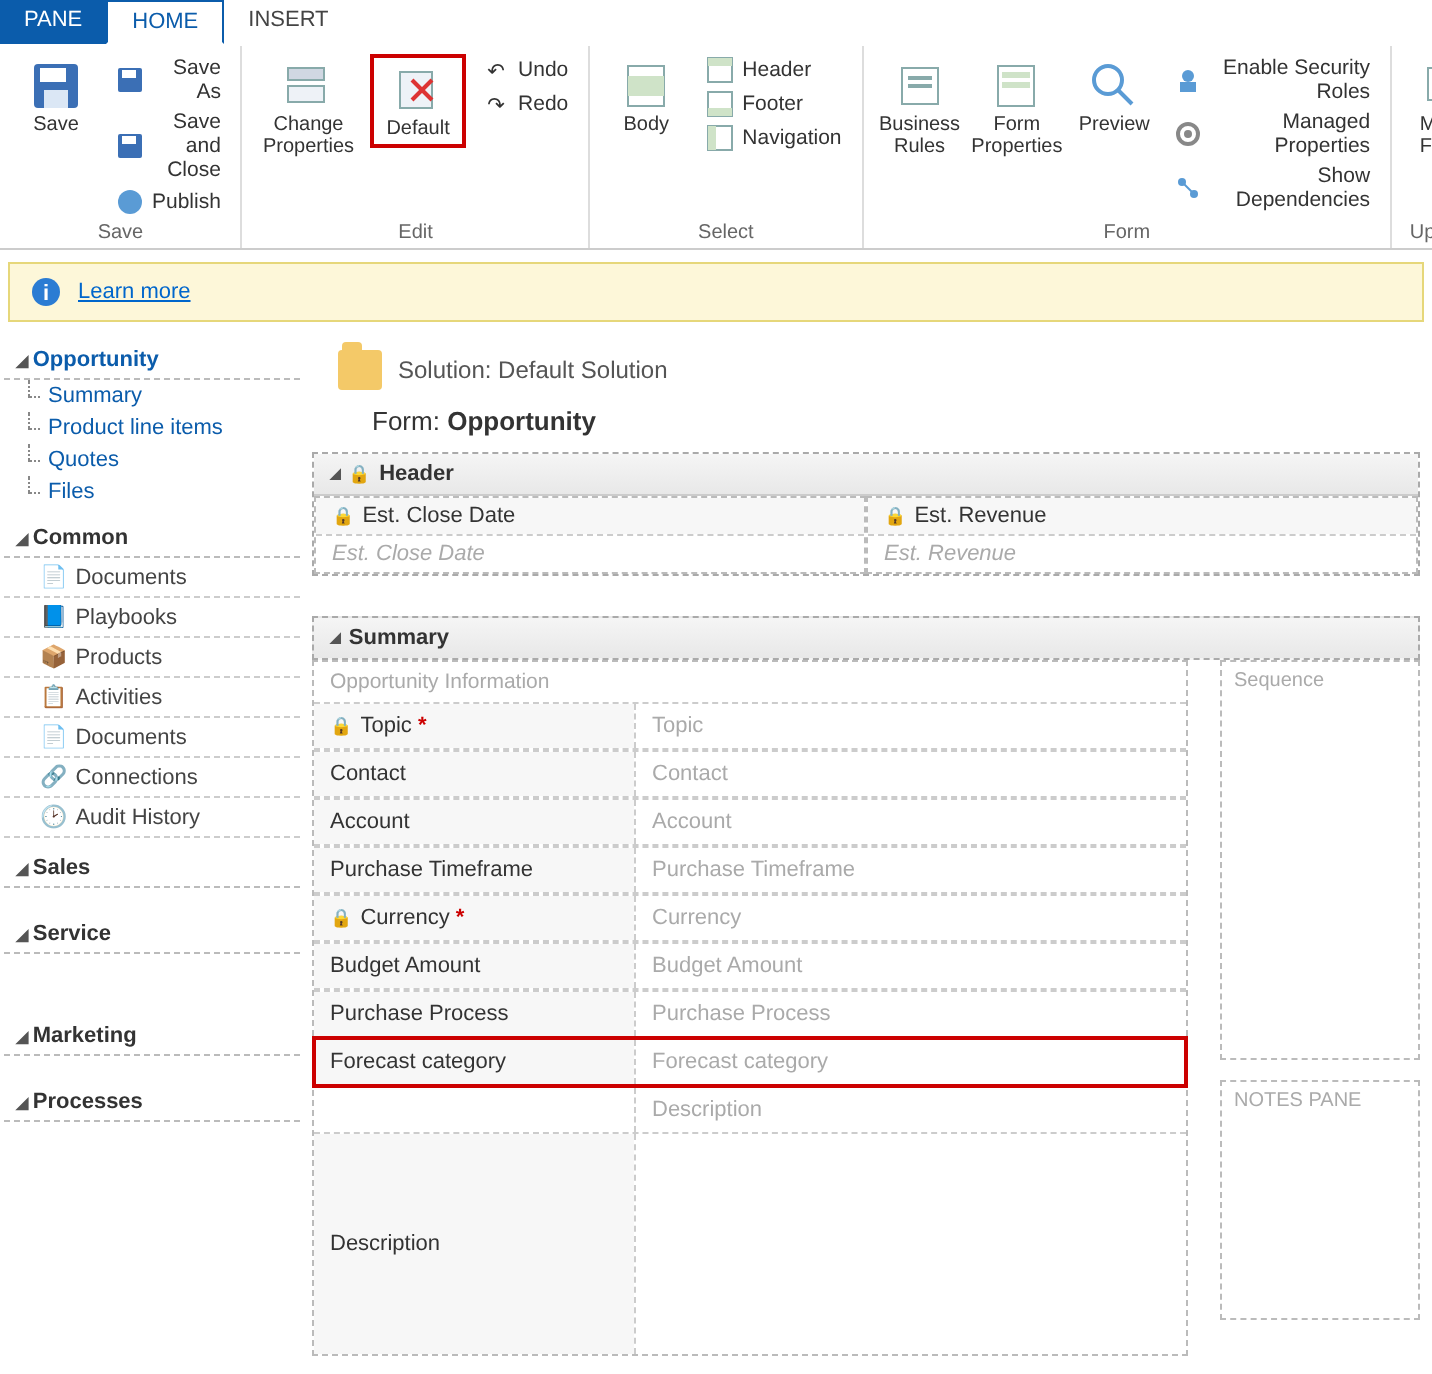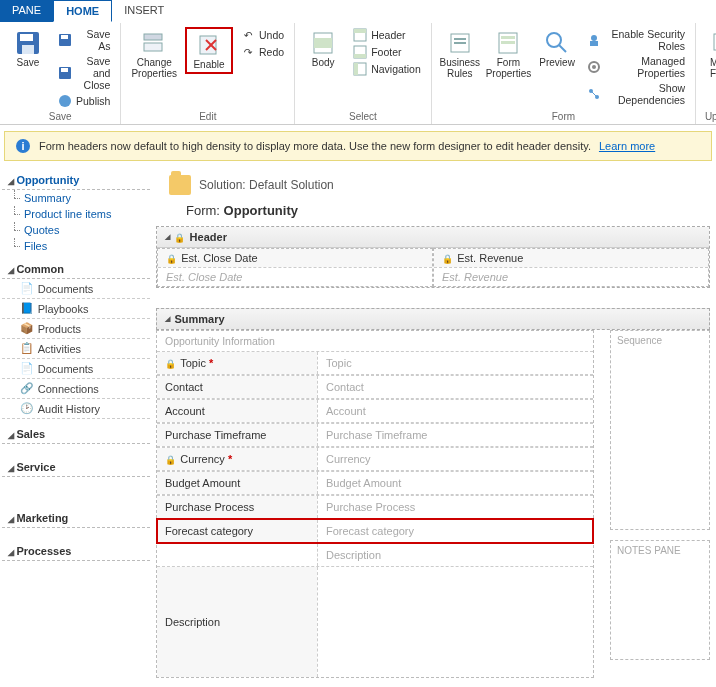--- a/index.html
+++ b/index.html
@@ -1,21 +1,21 @@
 <!DOCTYPE html>
 <html><head>
 <meta charset="utf-8">
 <style>
 * { margin:0; padding:0; box-sizing:border-box; font-family:"Segoe UI",Arial,sans-serif; }
 body { background:#fff; font-size:11px; color:#333; width:716px; }
 
 .tabs { display:flex; background:#fff; border-bottom:1px solid #fff; }
 .tab { padding:4px 12px; font-size:11px; cursor:pointer; }
 .tab.file { background:#0b5cab; color:#fff; }
-.tab.active { border:1px solid #0b5cab; border-bottom:1px solid #fff; color:#0b5cab; font-weight:700; }
+.tab.active { border:1px solid #0b5cab; border-bottom:1px solid #fff; color:#0b5cab; font-weight:400; }
 .tab.inactive { color:#444; }
 
 .ribbon { display:flex; background:#fff; border-bottom:1px solid #ccc; }
 .rgroup { border-right:1px solid #ddd; padding:4px 6px 2px; display:flex; flex-direction:column; align-items:center; }
 .rgroup-body { display:flex; align-items:flex-start; gap:4px; flex:1; }
 .rgroup-label { font-size:10px; color:#666; text-align:center; padding-top:2px; }
 .rbtn-big { display:flex; flex-direction:column; align-items:center; padding:2px 4px; cursor:pointer; font-size:10px; min-width:44px; }
 .rbtn-big .ic { width:28px; height:28px; display:flex; align-items:center; justify-content:center; }
 .rbtn-sm { display:flex; align-items:center; gap:4px; padding:1px 4px; cursor:pointer; font-size:10.5px; }
 .rbtn-sm .ic { width:14px; height:14px; display:flex; align-items:center; justify-content:center; }
@@ -135,21 +135,21 @@
       </div>
       <span class="highlight-red">
         <div class="rbtn-big">
           <span class="ic">
               <svg width="26" height="26">
                 <rect x="4" y="4" width="16" height="18" fill="#eef2f7" stroke="#8aa"></rect>
                 <path d="M10 18 L20 8" stroke="#d33" stroke-width="2"></path>
                 <path d="M10 8 L20 18" stroke="#d33" stroke-width="2"></path>
               </svg>
             </span>
-          <span>Enable</span>
+          <span>Default</span>
         </div>
       </span>
       <div class="col">
         <div class="rbtn-sm">
             <span class="ic">↶</span>
             <span>Undo</span>
           </div>
         <div class="rbtn-sm">
             <span class="ic">↷</span>
             <span>Redo</span>
@@ -287,21 +287,20 @@
   </div>
 </div>
 
 <div class="info-bar">
   <span>
       <svg width="16" height="16">
         <circle cx="8" cy="8" r="7" fill="#2b7cd3"></circle>
         <text x="8" y="12" text-anchor="middle" fill="#fff" font-size="11" font-weight="bold">i</text>
       </svg>
     </span>
-  <span>Form headers now default to high density to display more data. Use the new form designer to edit header density.</span>
   <a>Learn more</a>
 </div>
 
 <div class="main">
   <div class="sidebar">
     <div class="side-sec-hdr opp-title">Opportunity</div>
     <div class="side-sub">Summary</div>
     <div class="side-sub">Product line items</div>
     <div class="side-sub">Quotes</div>
     <div class="side-sub">Files</div>

